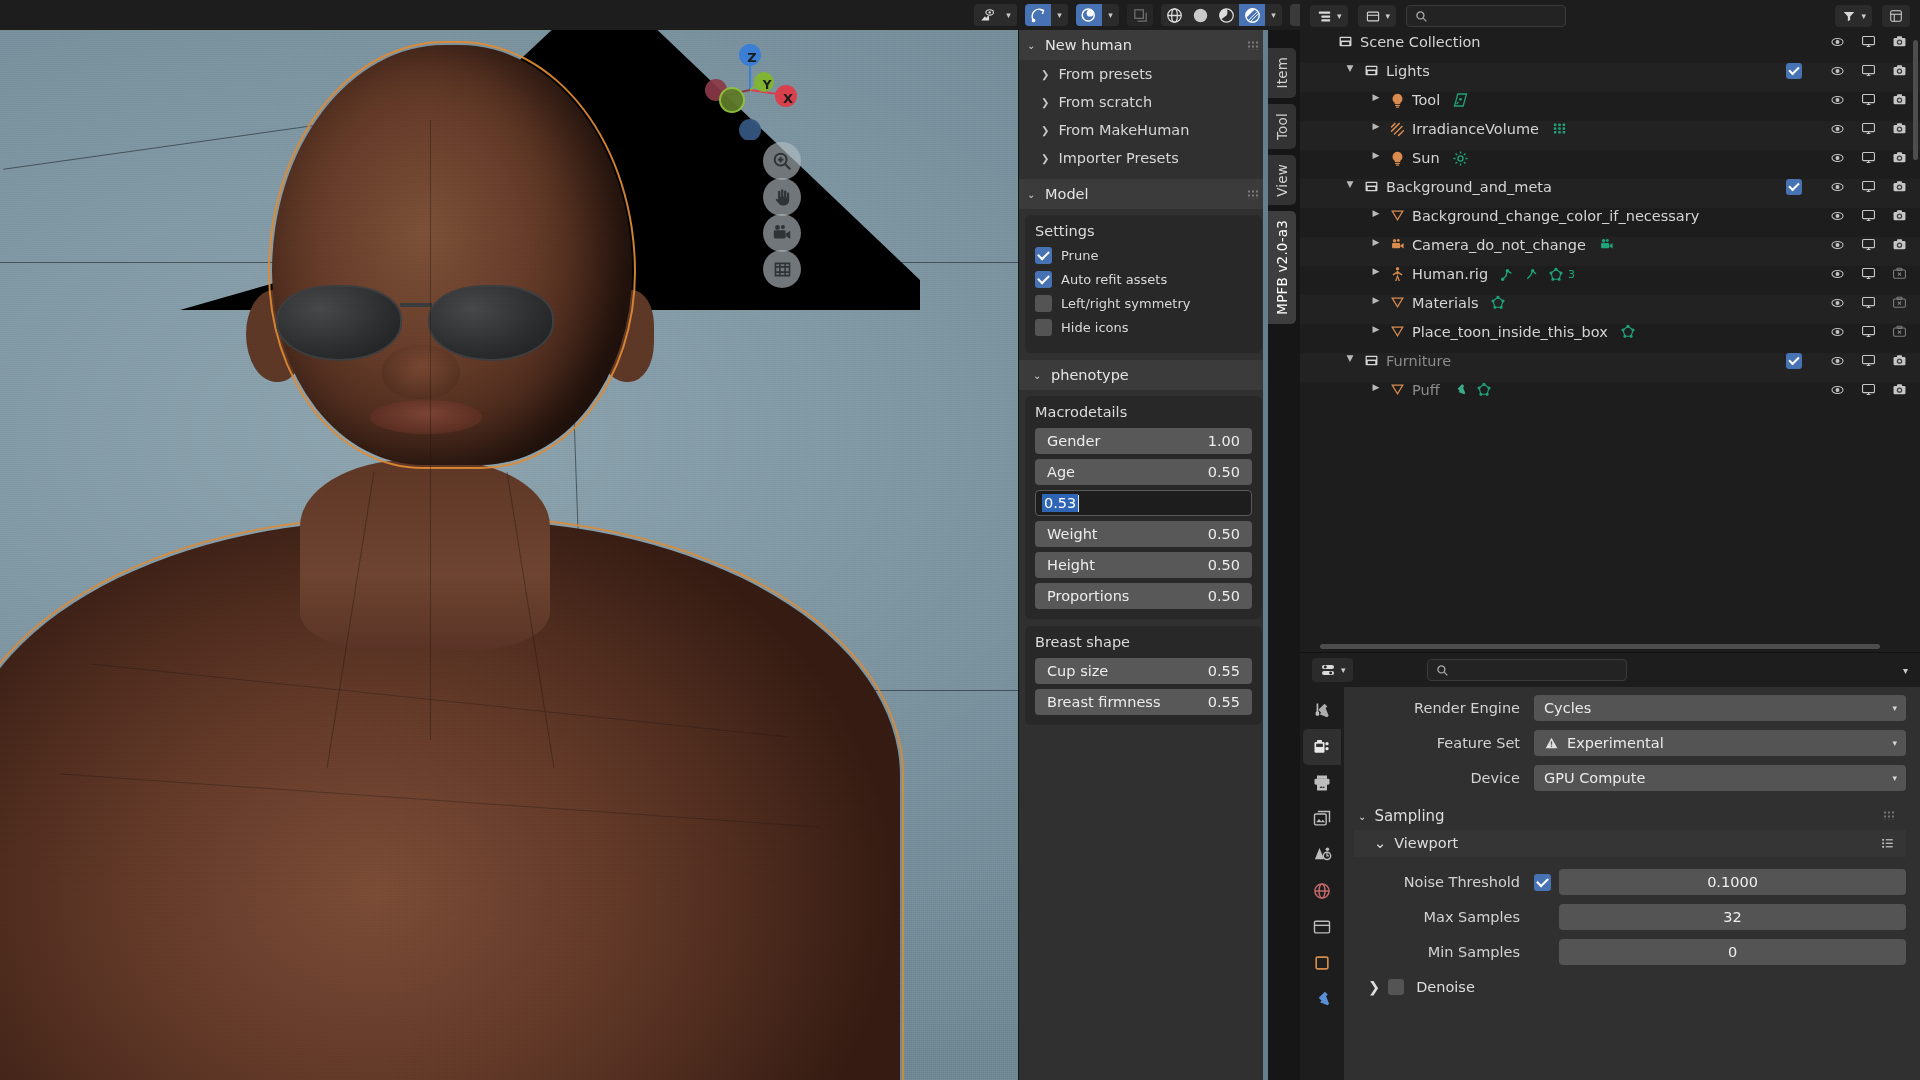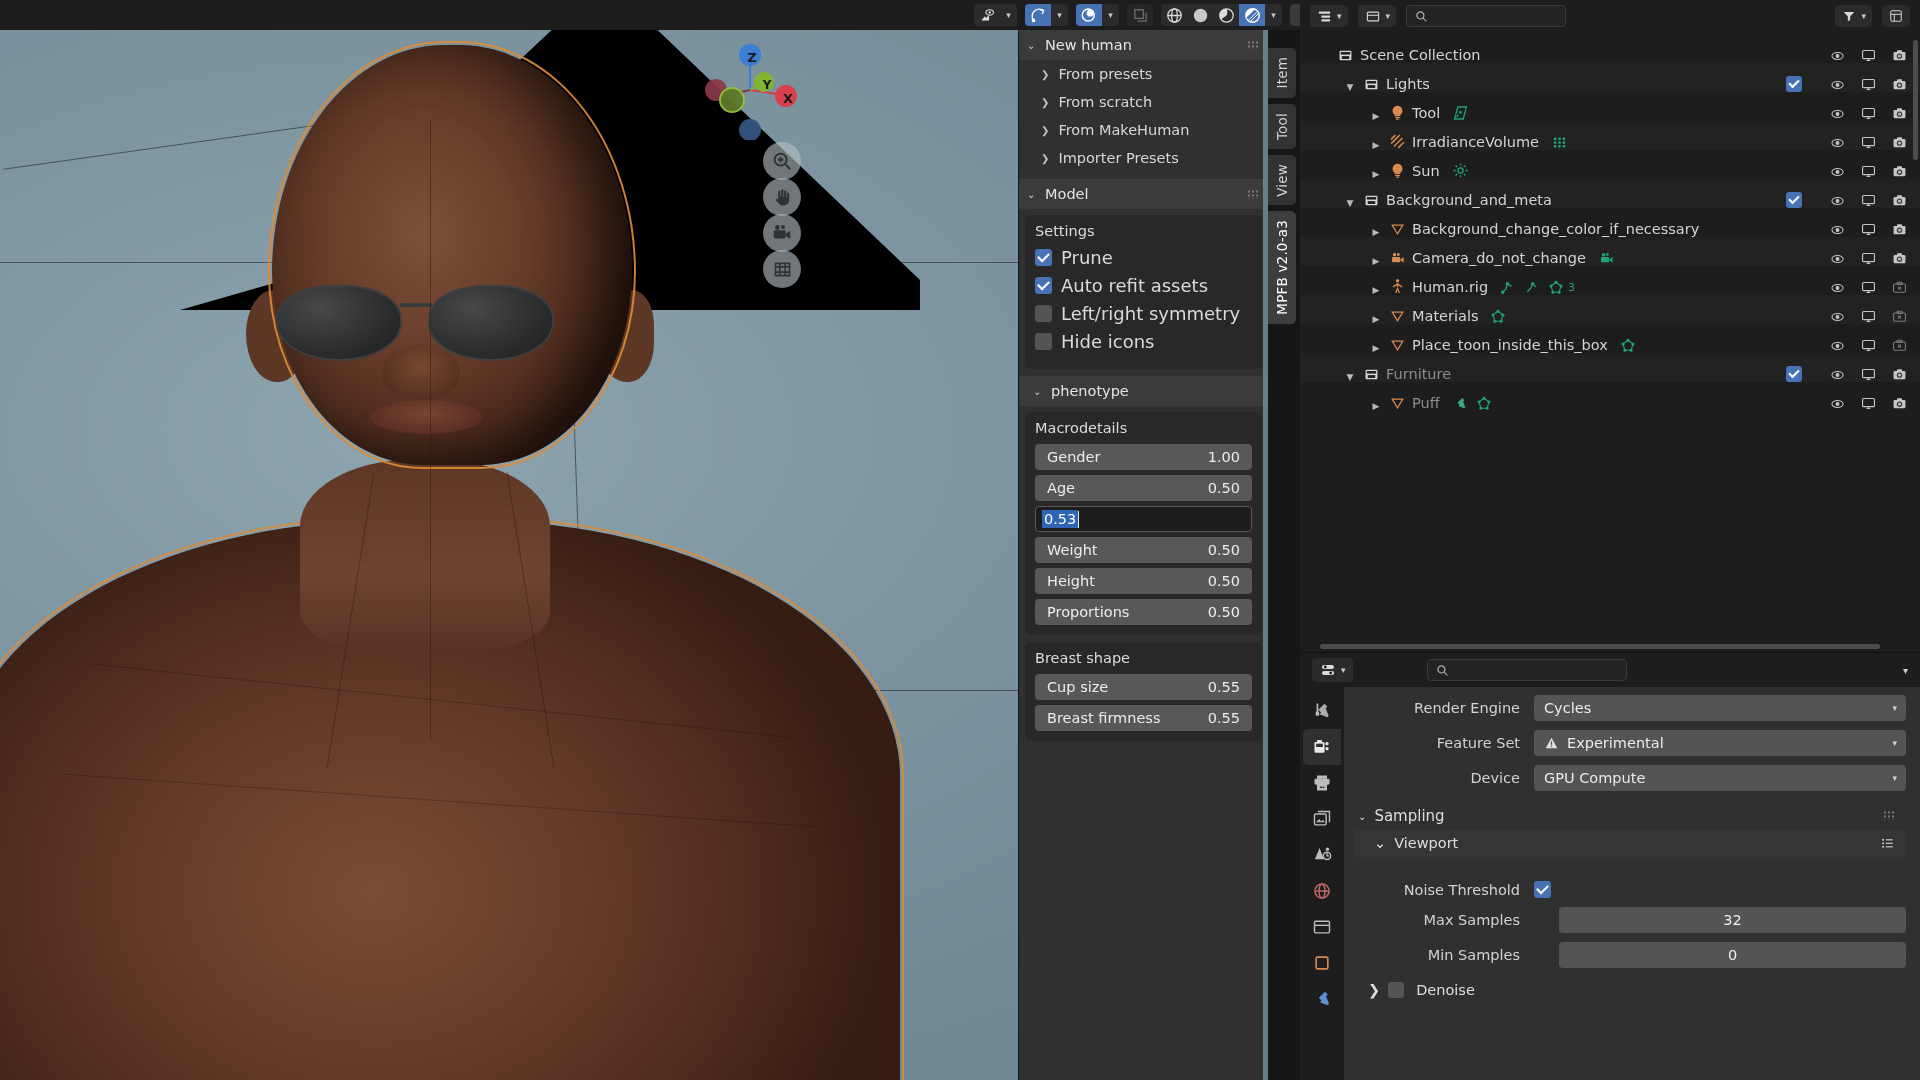--- a/index.html
+++ b/index.html
@@ -144,21 +144,21 @@
     color:#d6d6d6; font-size:14.5px;
   }
   .np-sub .tri { font-size:10px; color:#c6c6c6; }
   .np-box { background:#282828; border-radius:6px; margin:6px 6px 7px 6px; padding:8px 10px 10px 10px; }
   .np-label { color:#dcdcdc; font-size:14.5px; margin-bottom:8px; }
   .cb-row { display:flex; align-items:center; gap:9px; margin:7px 0; }
   .cb { width:17px; height:17px; border-radius:3px; background:#545454; display:flex; align-items:center; justify-content:center; }
   .cb.on { background:#4772b3; }
   .cb.on:after { content:""; width:9px; height:5px; border-left:2px solid #fff; border-bottom:2px solid #fff;
                  transform: rotate(-45deg) translate(1px,-1px); }
-  .cb-row span { color:#dadada; font-size:18px; }
+  .cb-row span { color:#dadada; font-size:13px; }
   .act-btn {
     background:#585858; border-radius:4px; height:26px; margin:6px 0 0 0;
     display:flex; align-items:center; justify-content:center; color:#e9e9e9; font-size:14.5px;
   }
   .slider {
     background:#585858; border-radius:4px; height:26px; margin:5px 0 0 0;
     display:flex; align-items:center; justify-content:space-between;
     padding:0 12px; color:#ececec; font-size:14.5px;
   }
   .slider .sv { font-variant-numeric: tabular-nums; }
@@ -191,21 +191,21 @@
     height:32px; background:#1d1d1d; display:flex; align-items:center; padding:0 10px; gap:10px;
   }
   .ol-drop { display:flex; align-items:center; gap:4px; background:#2b2b2b; height:22px; padding:0 6px; border-radius:4px; color:#d8d8d8; }
   .searchbox {
     background:#232323; border:1px solid #3a3a3a; border-radius:4px; height:22px;
     display:flex; align-items:center; gap:6px; padding:0 8px; color:#9a9a9a; font-size:13px;
     width:160px;
   }
   .ol-tree { padding-top:2px; position:relative; }
   .ol-row {
-    height:29px; display:flex; align-items:flex-end; position:relative; color:#d4d4d4; font-size:14.5px;
+    height:29px; display:flex; align-items:flex-start; position:relative; color:#d4d4d4; font-size:14.5px;
     padding-left:14px;
   }
   .ol-row.alt { background:#222222; }
   .disc { width:20px; display:flex; align-items:center; justify-content:center; color:#b9b9b9; font-size:9px; }
   .disc.blank { color: transparent; }
   .ol-ico { width:23px; display:flex; align-items:center; justify-content:center; }
   .ol-name { margin-left:3px; white-space:nowrap; }
   .ol-name.dim { color:#8c8c8c; }
   .ol-extra { display:flex; align-items:center; gap:8px; margin-left:12px; }
   .ol-toggles { position:absolute; right:12px; display:flex; align-items:center; gap:14px; }
@@ -1257,23 +1257,26 @@
               <rect x="3" y="5" width="3" height="3"></rect>
                 <rect x="3" y="11" width="3" height="3"></rect>
                 <rect x="3" y="17" width="3" height="3"></rect>
               <rect x="9" y="5.5" width="12" height="2"></rect>
                 <rect x="9" y="11.5" width="12" height="2"></rect>
                 <rect x="9" y="17.5" width="12" height="2"></rect>
             </svg>
           </span>
         </div>
 
-        <div class="pr-row" style="margin-top:24px;">
+        <div class="pr-row" style="margin-top:12px;">
           <div class="pr-rowlabel">Noise Threshold</div>
           <span class="pr-cbx"></span>
+          <div class="pr-value">
+            <span>0.1000</span>
+          </div>
         </div>
 
         <div class="pr-row">
           <div class="pr-rowlabel">Max Samples</div>
           <span style="width:25px;flex:none;"></span>
           <div class="pr-value">
             <span>32</span>
           </div>
         </div>
 

